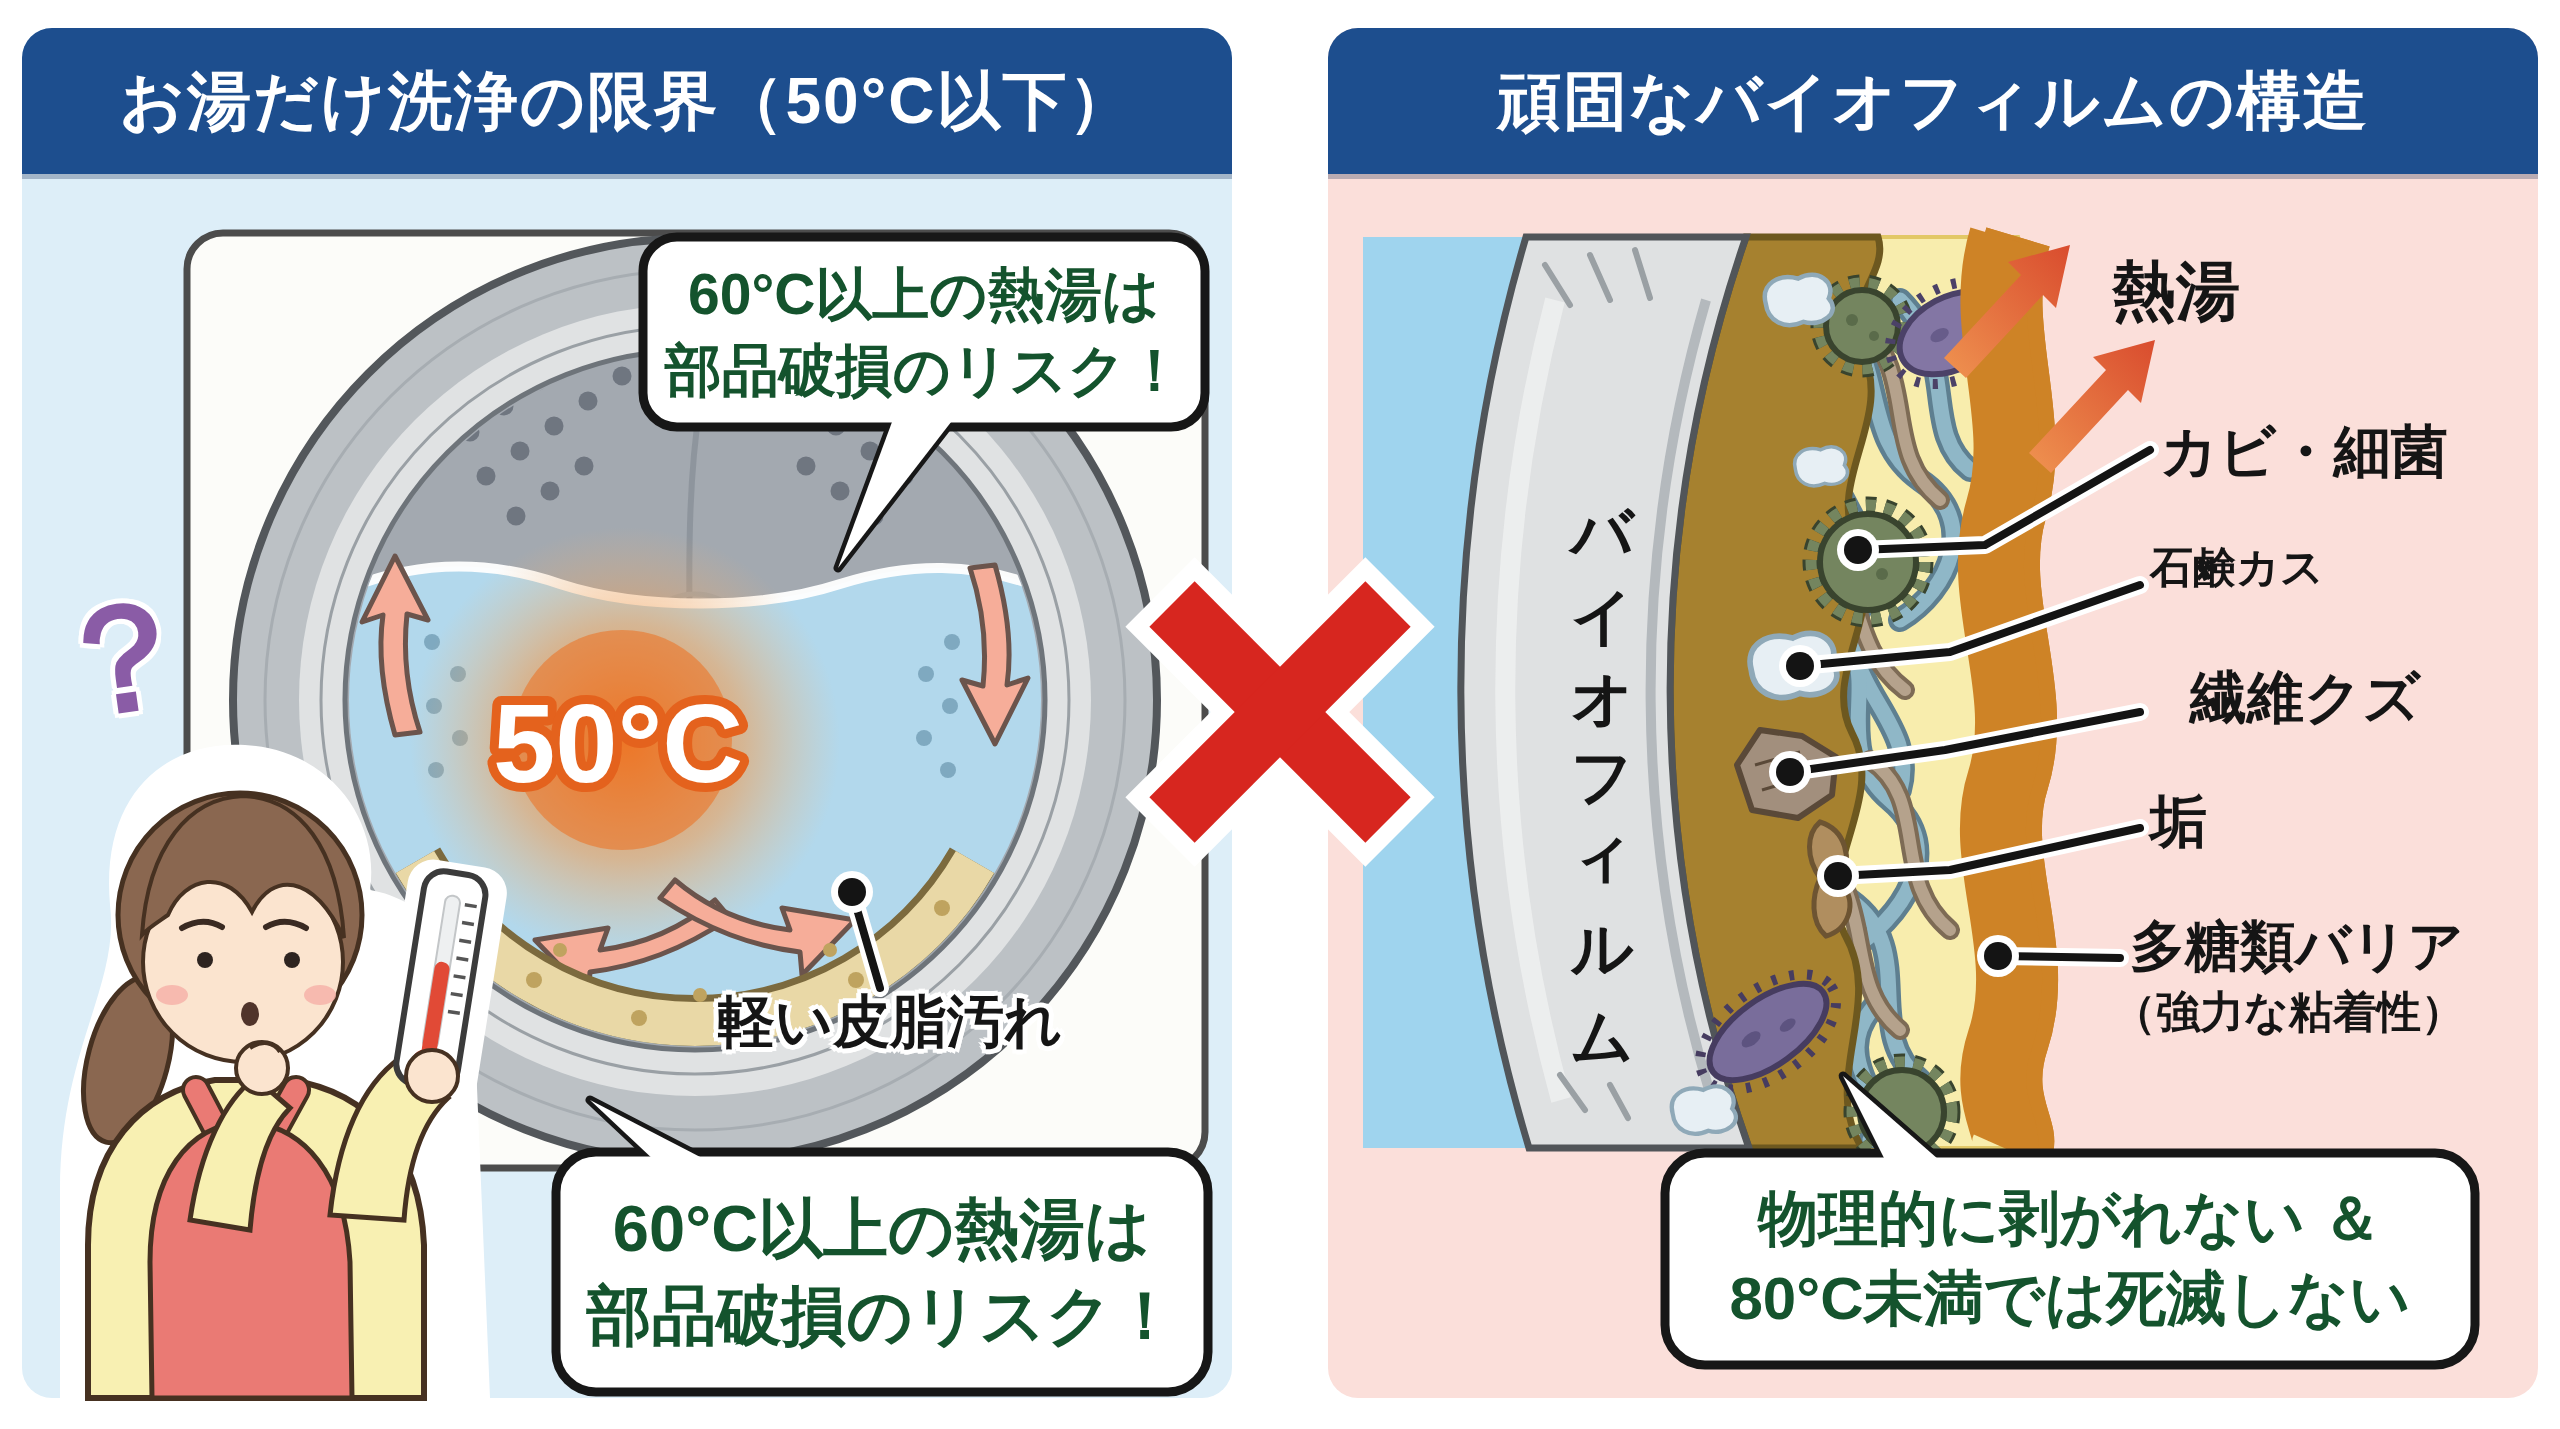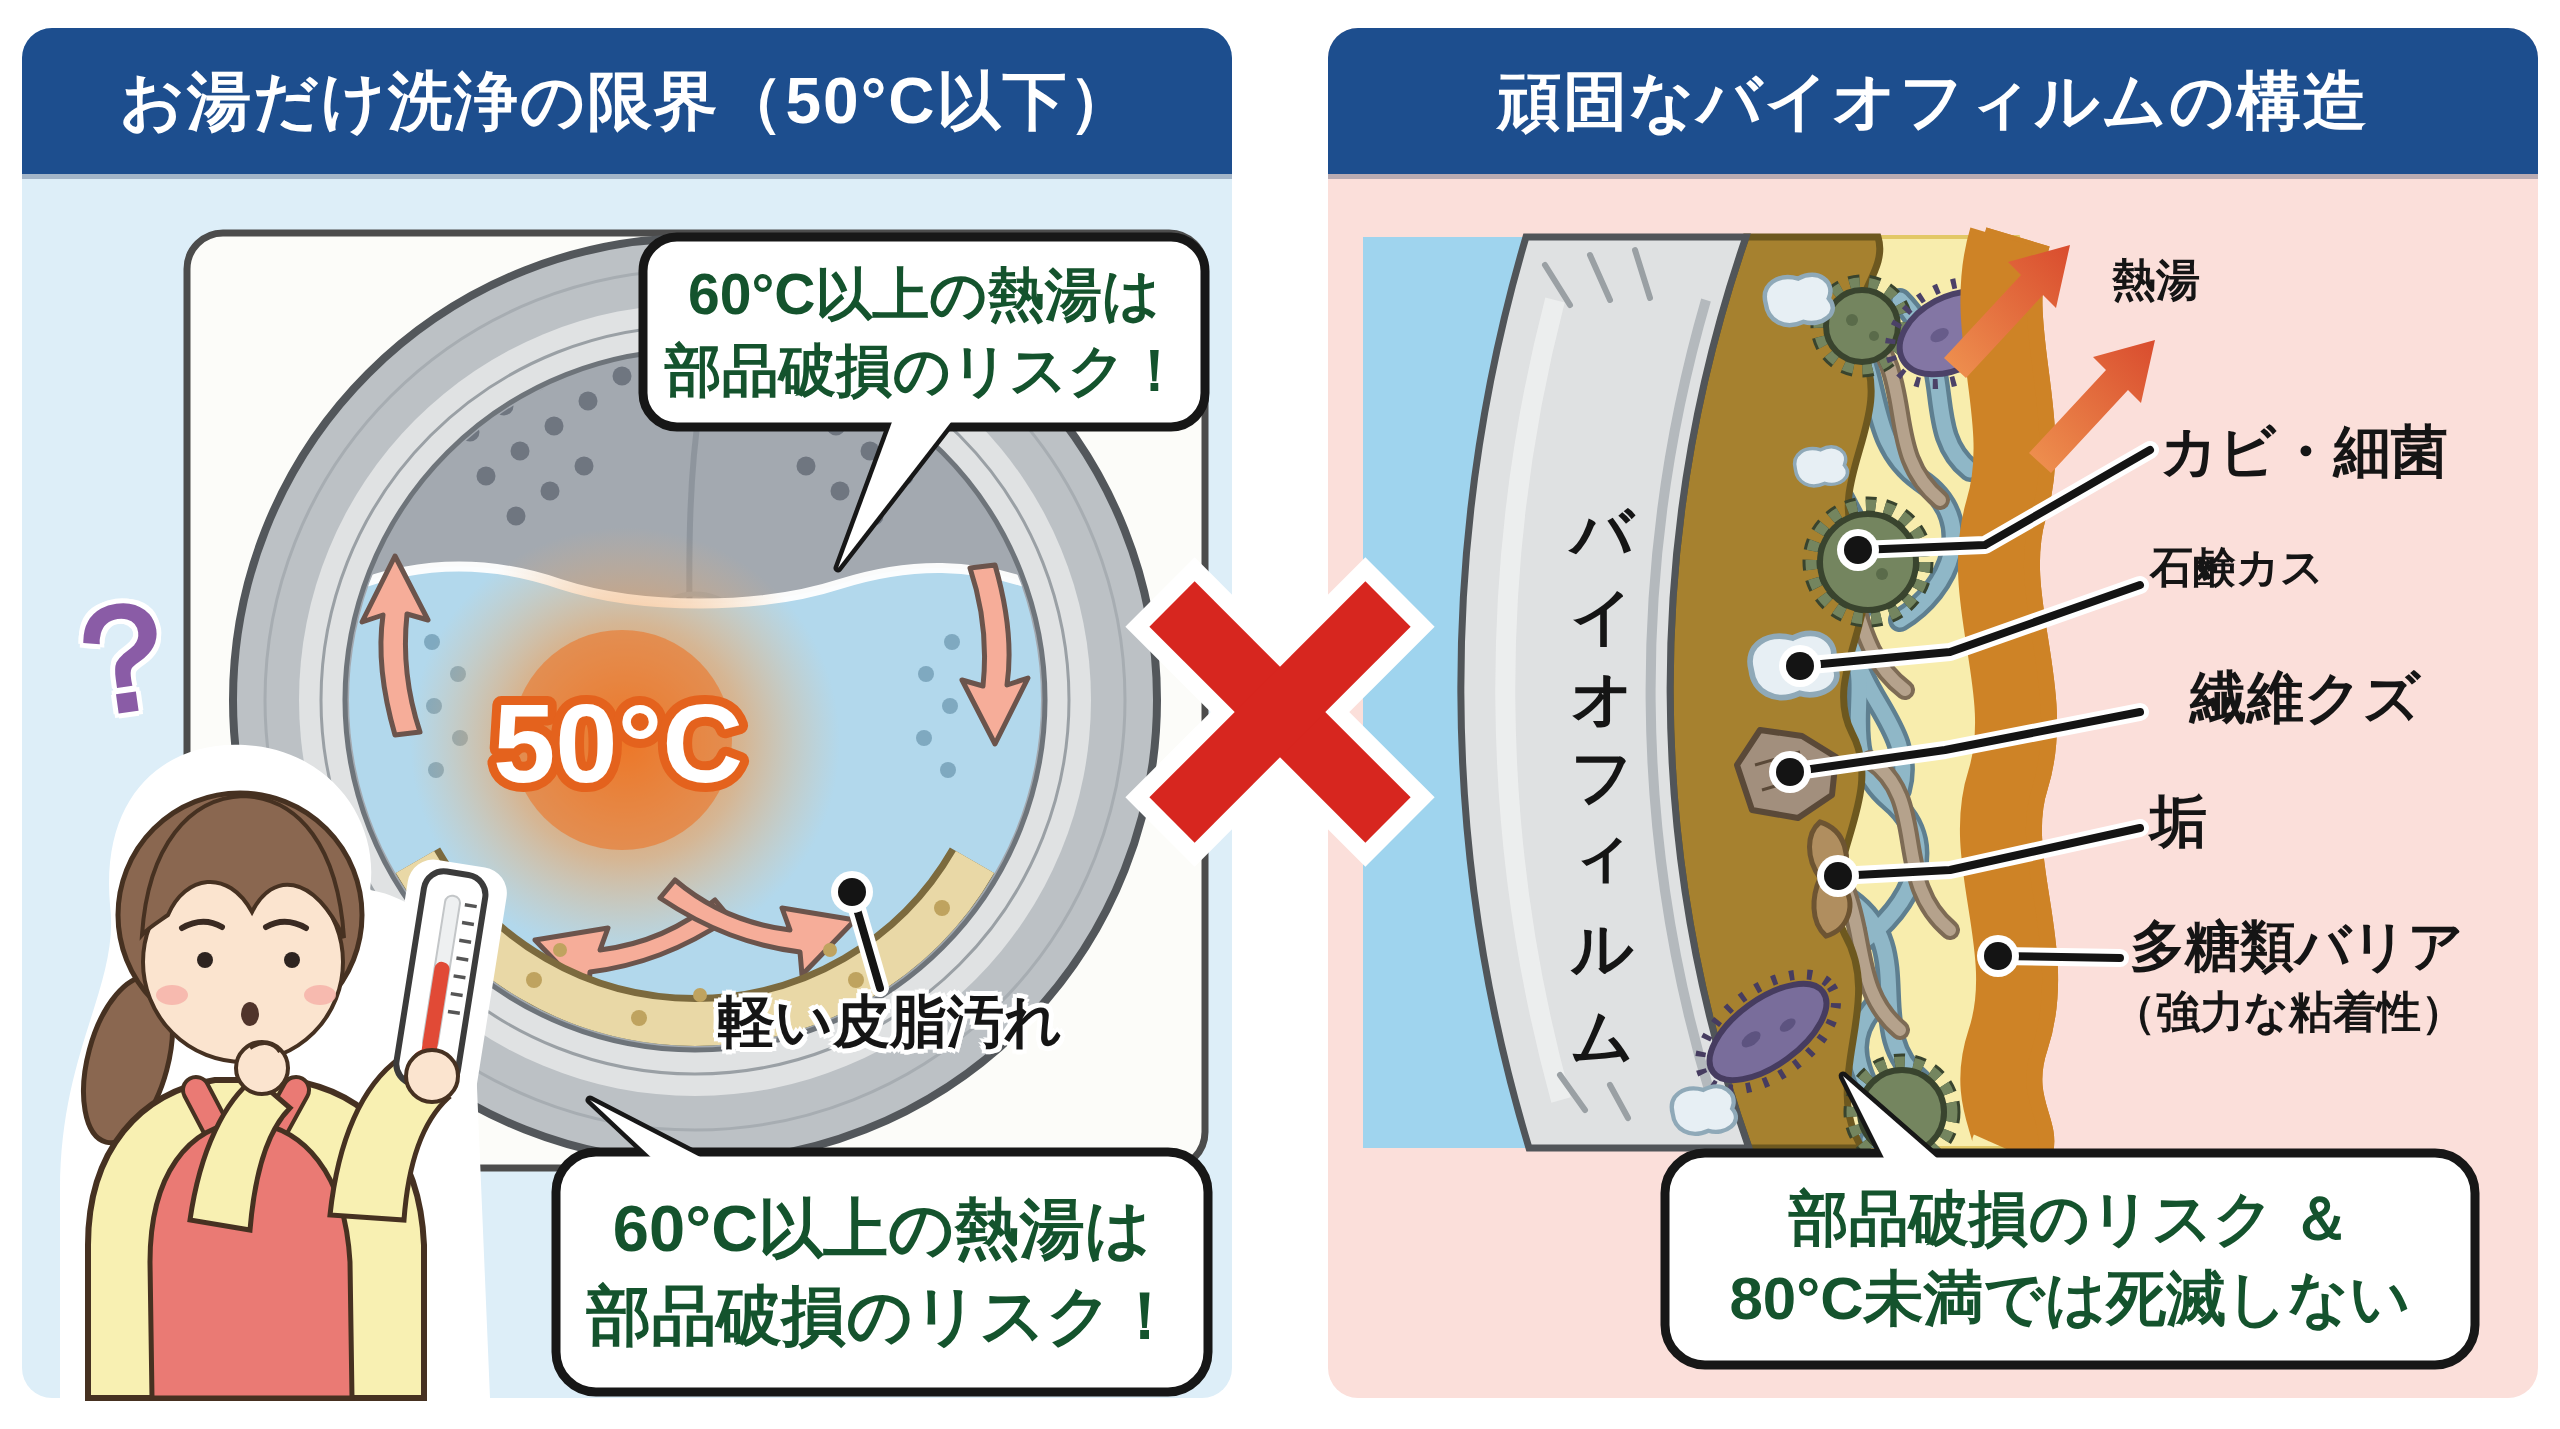--- a/index.html
+++ b/index.html
@@ -368,29 +368,29 @@
 
   <div class="bubble-text" style="left:643px;top:237px;width:562px;height:190px;font-size:57px;">
     <span>60°C以上の熱湯は</span>
     <span>部品破損のリスク！</span>
   </div>
   <div class="bubble-text" style="left:556px;top:1152px;width:652px;height:240px;font-size:65px;">
     <span>60°C以上の熱湯は</span>
     <span>部品破損のリスク！</span>
   </div>
   <div class="bubble-text" style="left:1665px;top:1153px;width:810px;height:212px;font-size:60px;">
-    <span>部品破損のリスク ＆</span>
+    <span>物理的に剥がれない ＆</span>
     <span>80°C未満では死滅しない</span>
   </div>
 
   <div class="txt halo" style="left:700px;top:995px;width:380px;text-align:center;font-size:57px;font-family:Liberation Mono, monospace;">軽い皮脂汚れ</div>
   <div class="txt halo qmark" style="left:48px;top:576px;font-size:150px;">？</div>
 
   <div class="txt vtext" style="left:1568px;top:462px;font-size:62px;letter-spacing:14px;">バイオフィルム</div>
-  <div class="txt" style="left:2112px;top:256px;font-size:44px;">熱湯</div>
+  <div class="txt" style="left:2112px;top:256px;font-size:64px;">熱湯</div>
   <div class="txt" style="left:2160px;top:420px;font-size:57px;">カビ・細菌</div>
   <div class="txt" style="left:2150px;top:544px;font-size:43px;">石鹸カス</div>
   <div class="txt" style="left:2150px;top:666px;font-size:57px;margin-left:40px;">繊維クズ</div>
   <div class="txt" style="left:2150px;top:790px;font-size:57px;">垢</div>
   <div class="txt" style="left:2130px;top:916px;font-size:55px;">多糖類バリア</div>
   <div class="txt" style="left:2112px;top:988px;font-size:44px;">（強力な粘着性）</div>
 
 </div>
 
 </body></html>

